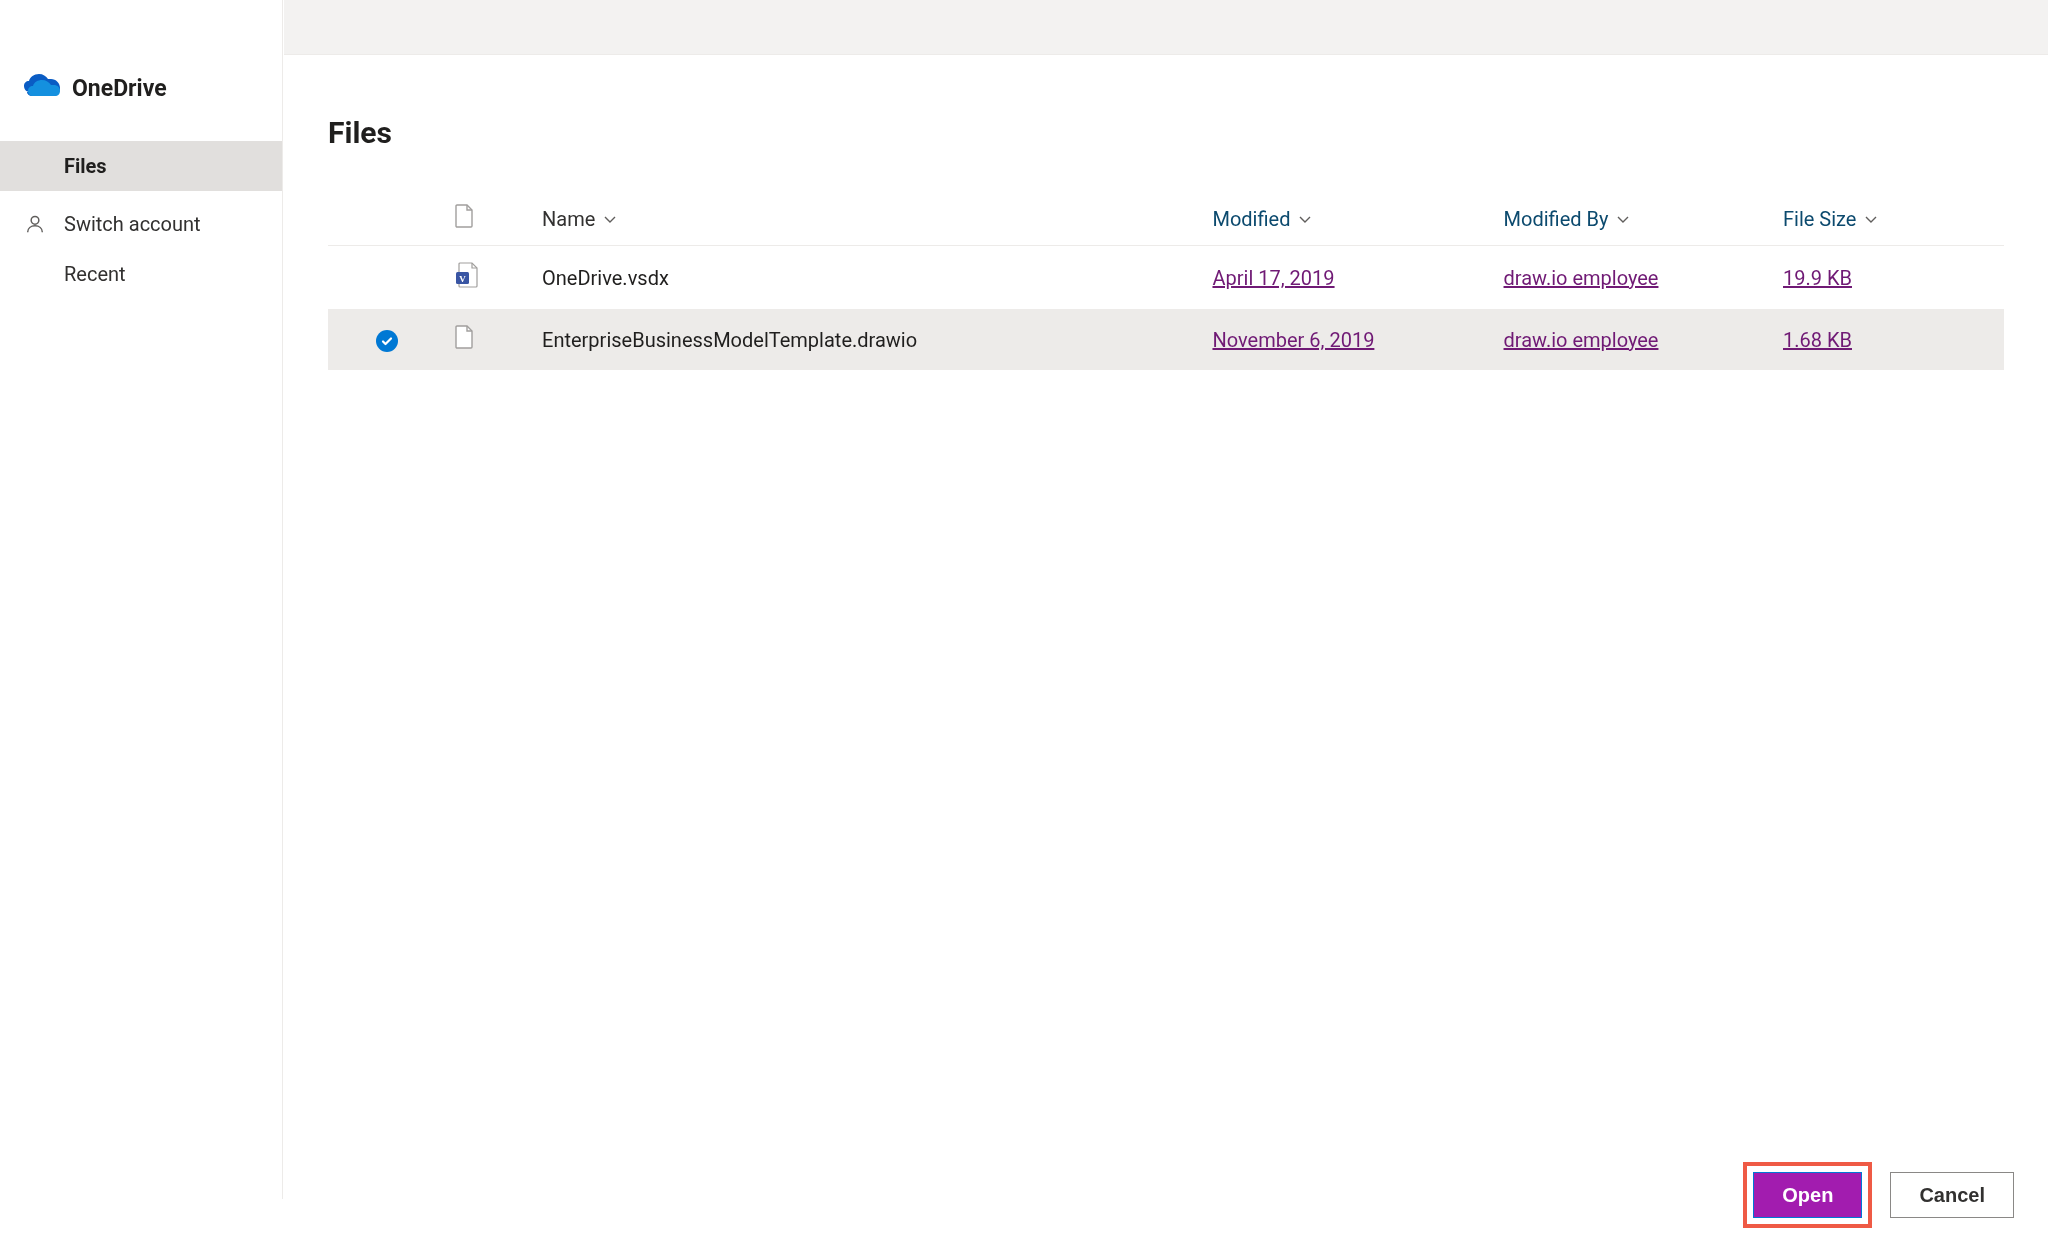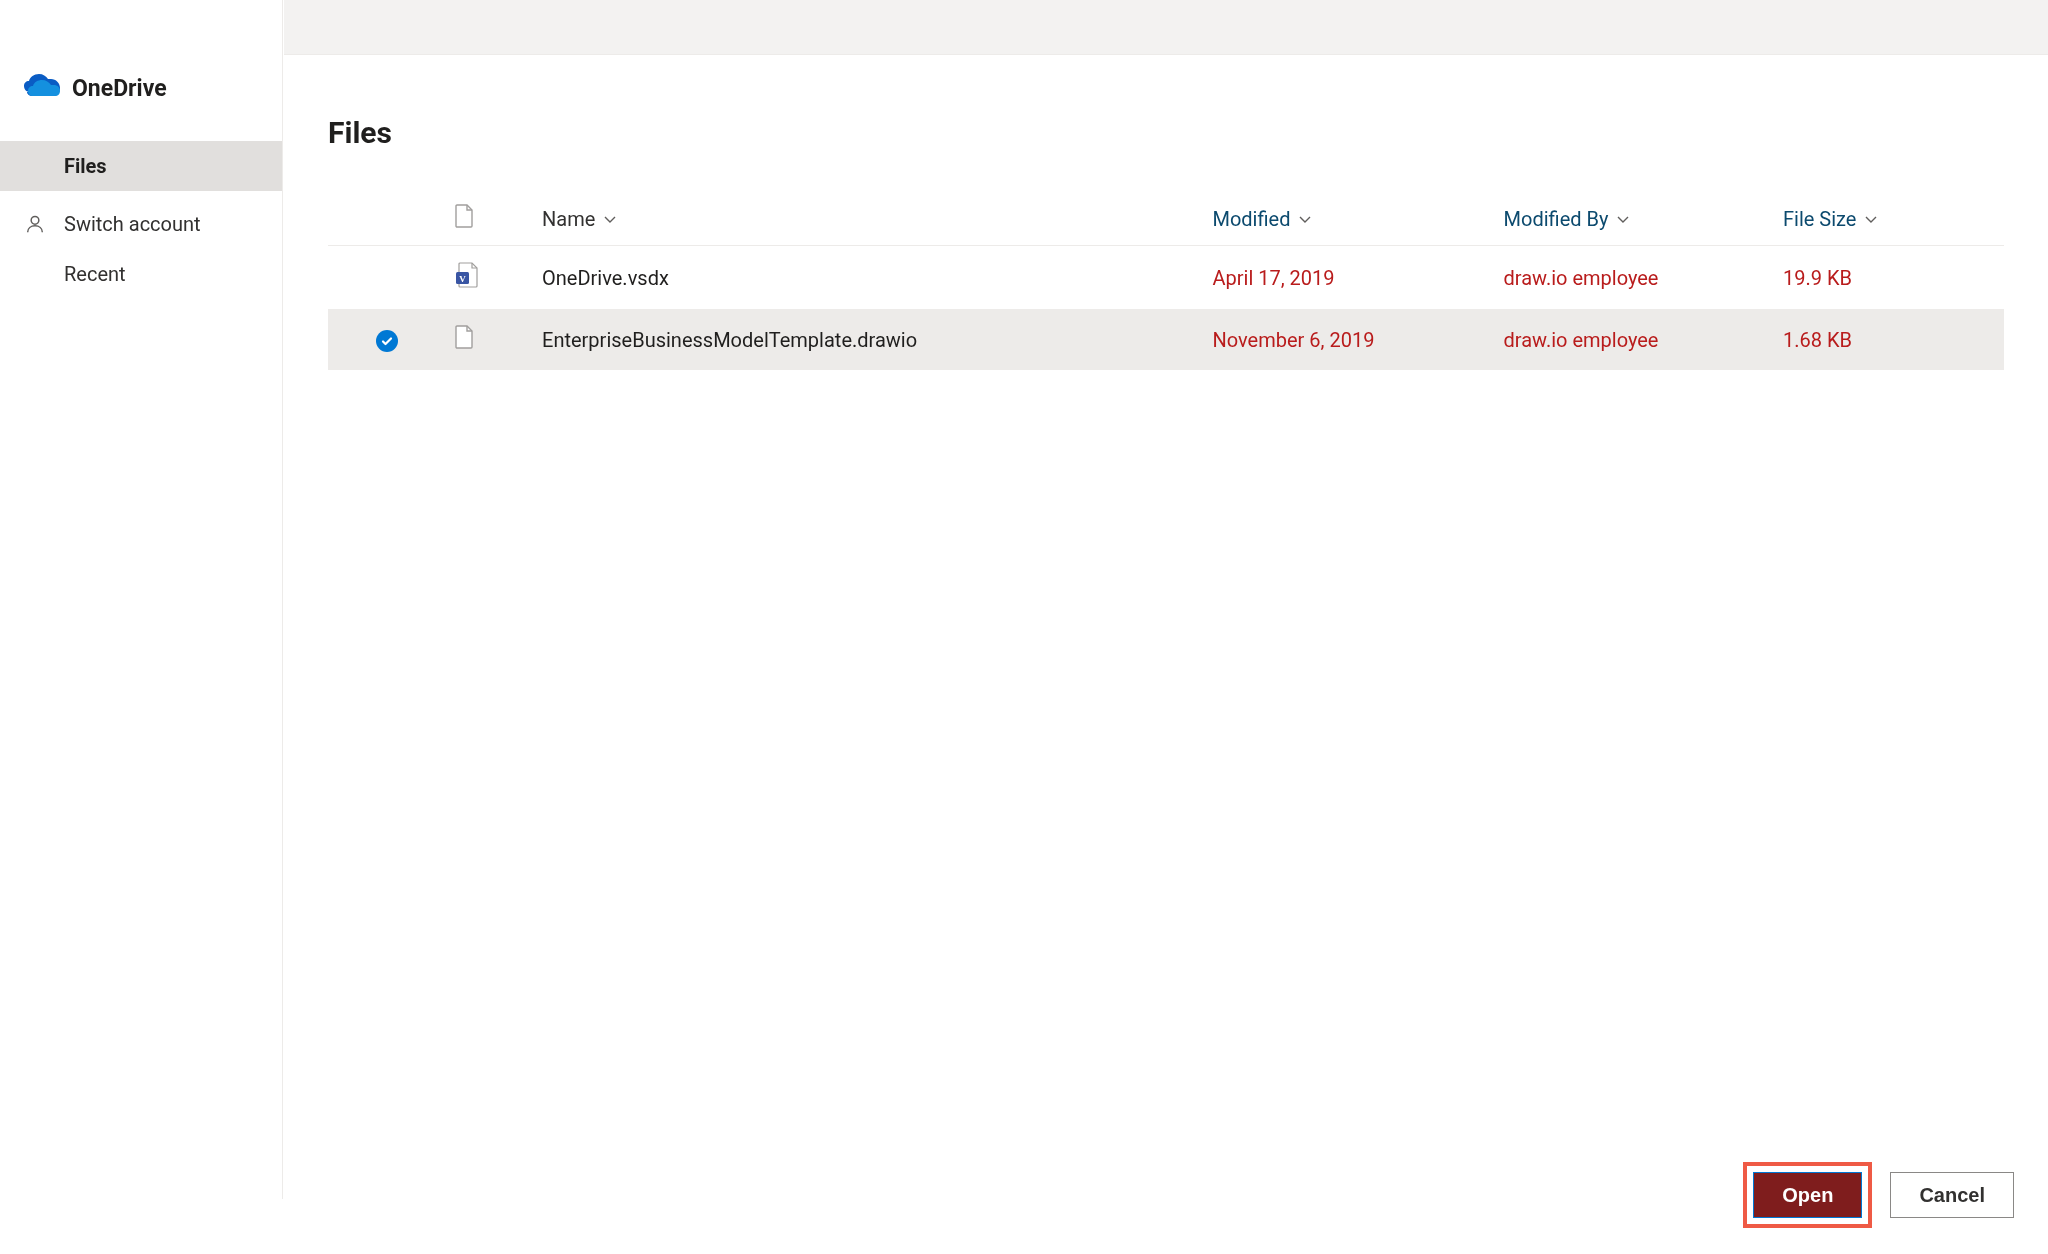--- a/index.html
+++ b/index.html
@@ -127,21 +127,21 @@
   .col-by-h { width: 148px; margin-left: 15px; }
   .col-size-h { width: 140px; }
 
   .file-table td {
     padding: 16px 8px;
     font-size: 20px;
     vertical-align: middle;
     white-space: nowrap;
   }
   .file-table tr.selected td { background: #edebe9; }
-  .file-table td.meta { color: #b91c1c; }
+  .file-table td.meta { color: #701a75; text-decoration: underline; }
   .file-table td.name-cell { color: #201f1e; }
   .file-table td.sel-cell { text-align: center; }
 
   .chev {
     display: inline-block;
   }
 
   .check-badge {
     width: 22px; height: 22px;
     border-radius: 50%;
@@ -167,21 +167,21 @@
     font-weight: 700;
     border: 1px solid #8a8886;
     background: #fff;
     color: #323130;
     cursor: pointer;
     display: inline-flex;
     align-items: center;
     justify-content: center;
   }
   .btn.primary {
-    background: #7f1d1d;
+    background: #a21caf;
     color: #fff;
     border-color: #0078d4;
   }
 
   .highlight-box {
     padding: 6px;
     border: 4px solid #ef5a45;
     display: inline-flex;
   }
 

